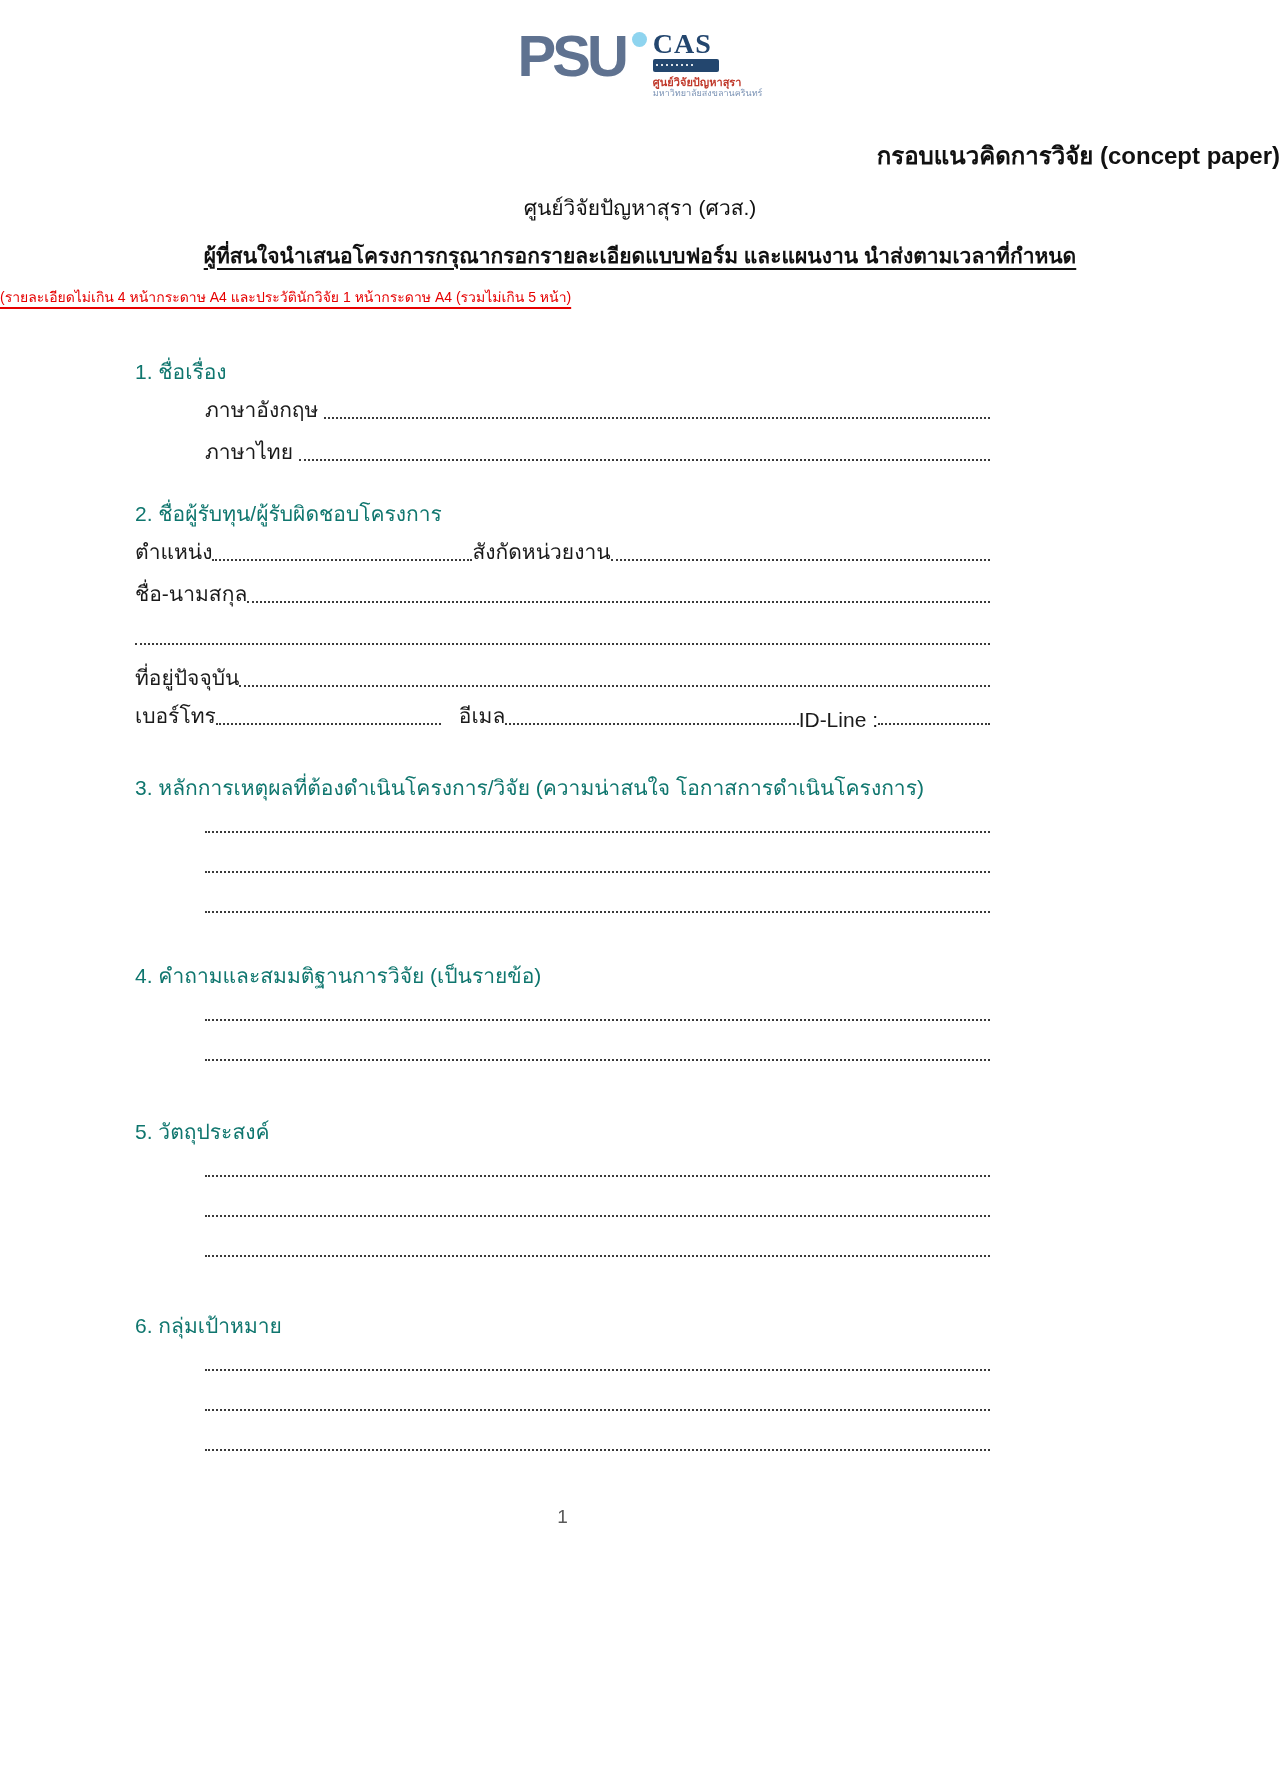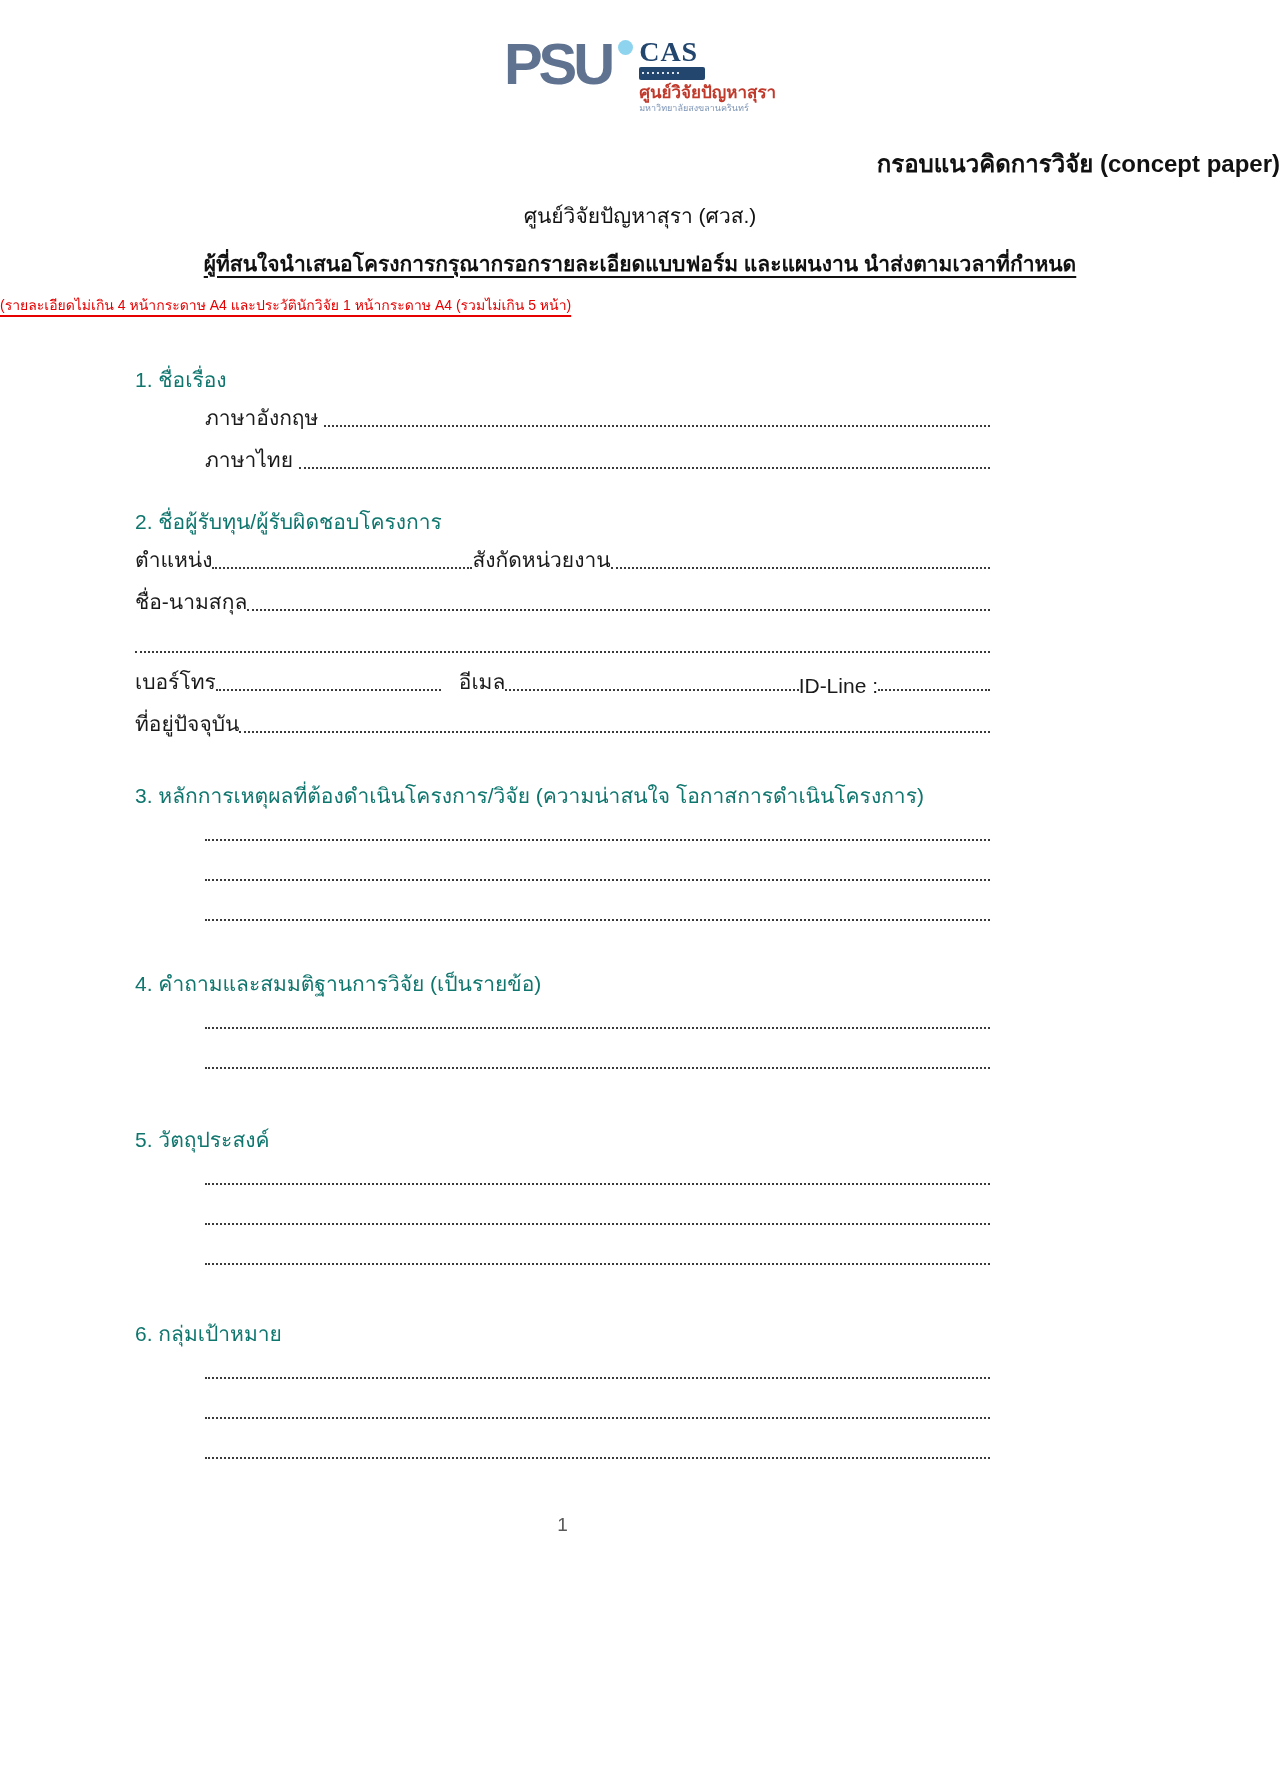--- a/index.html
+++ b/index.html
@@ -4,21 +4,21 @@
 <style>
   * { margin:0; padding:0; box-sizing:border-box; }
   html,body { background:#ffffff; }
   body {
     width:1280px; height:1784px;
     font-family:"Liberation Sans", sans-serif;
     color:#1a1a1a;
     overflow:hidden;
     position:relative;
   }
-  .page { width:1280px; height:1784px; padding-top:36px; }
+  .page { width:1280px; height:1784px; padding-top:28px; }
 
   
   .logo { display:flex; justify-content:center; align-items:flex-start; height:86px; position:relative; }
   .psu-wrap { position:relative; padding-right:22px; }
   .psu-text {
     font-size:58px; font-weight:800; letter-spacing:-4px; line-height:0.95;
     color:#5f7290;
   }
   .psu-dot {
     position:absolute; top:4px; right:0;
@@ -26,21 +26,21 @@
     background:#8ed4ef; display:block;
   }
   .cas-wrap { margin-left:6px; margin-top:2px; display:flex; flex-direction:column; align-items:flex-start; }
   .cas-text { font-size:28px; font-weight:700; letter-spacing:1px; color:#23466e; line-height:1; font-family:"Liberation Serif", serif; }
   .cas-bar {
     margin-top:1px; width:66px; height:13px; border-radius:2px;
     background:#23466e;
     background-image:repeating-linear-gradient(90deg, rgba(255,255,255,0.85) 0 2px, transparent 2px 5px);
     background-size:60% 2px; background-repeat:no-repeat; background-position:3px 5px;
   }
-  .cas-th-red { margin-top:4px; font-size:17px; font-weight:700; color:#c0392b; line-height:1.1; }
+  .cas-th-red { margin-top:4px; font-size:11px; font-weight:700; color:#c0392b; line-height:1.1; }
   .cas-th-blue { margin-top:1px; font-size:9px; color:#7b93b5; line-height:1.1; }
 
   
   .title    { margin-top:22px; text-align:right; font-size:24px; font-weight:700; color:#111; }
   .subtitle { margin-top:16px; text-align:center; font-size:21px; color:#111; }
   .instruction {
     margin-top:15px; text-align:center; font-size:21px; font-weight:700; color:#111;
   }
   .instruction span, .note span {
     text-decoration:underline; text-decoration-thickness:2px; text-underline-offset:5px;
@@ -122,31 +122,31 @@
       <span class="lbl">สังกัดหน่วยงาน</span>
       <span class="leader"></span>
     </div>
     <div class="row">
       <span class="lbl">ชื่อ-นามสกุล</span>
       <span class="leader"></span>
     </div>
     <div class="row">
       <span class="leader"></span>
     </div>
+    <div class="row">
+      <span class="lbl">ที่อยู่ปัจจุบัน</span>
+      <span class="leader"></span>
+    </div>
     <div class="row short">
       <span class="lbl">เบอร์โทร</span>
       <span class="leader w-tel"></span>
       <span class="lbl">อีเมล</span>
       <span class="leader"></span>
       <span class="lbl">ID-Line :</span>
       <span class="leader w-idl"></span>
-    </div>
-    <div class="row">
-      <span class="lbl">ที่อยู่ปัจจุบัน</span>
-      <span class="leader"></span>
     </div>
 
     <div class="sec-h mt-s3">3. หลักการเหตุผลที่ต้องดำเนินโครงการ/วิจัย (ความน่าสนใจ โอกาสการดำเนินโครงการ)</div>
     <div class="row blank">
         <span class="leader"></span>
       </div>
     <div class="row blank">
         <span class="leader"></span>
       </div>
     <div class="row blank">

